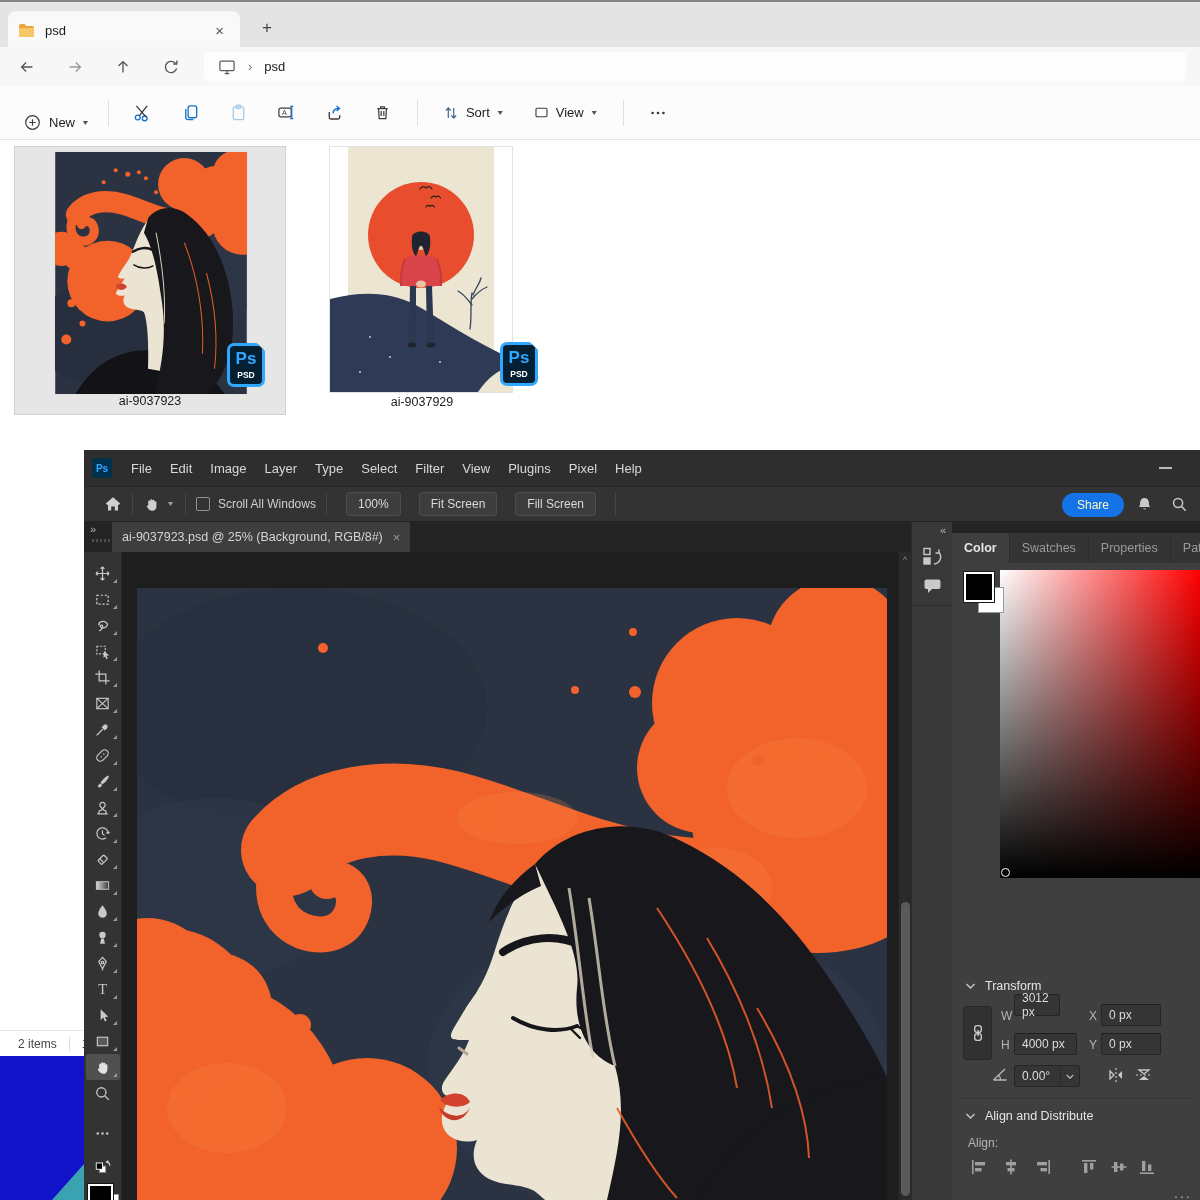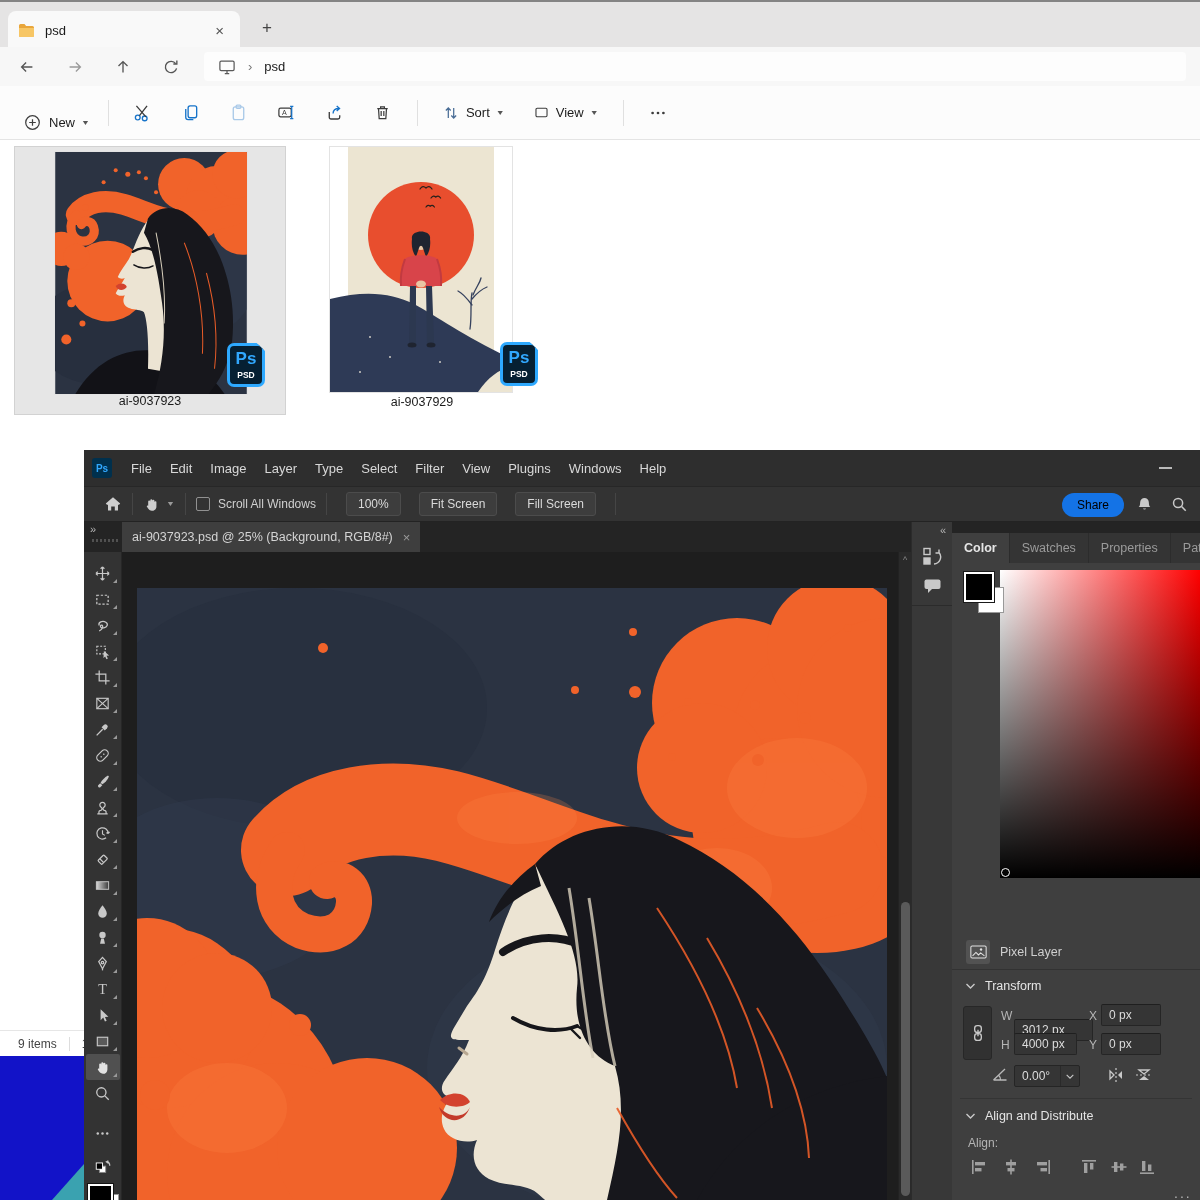--- a/index.html
+++ b/index.html
@@ -59,24 +59,24 @@
            display:flex;align-items:center;justify-content:center;margin:0 10px 0 8px;}
   .ps-menu{font-size:13px;color:#d8d8d8;padding:0 9px;}
   .ps-min{position:absolute;right:28px;top:17px;width:13px;height:2px;background:#b9b9b9;}
   .ps-optionsbar{left:0;top:36px;width:100%;height:36px;background:#333;border-top:1px solid #272727;
                  border-bottom:1px solid #232323;box-sizing:border-box;display:flex;align-items:center;}
   .ps-osep{width:1px;height:22px;background:#454545;margin:0 10px;}
   .ps-check{width:12px;height:12px;border:1px solid #919191;border-radius:2px;margin-right:8px;}
   .ps-check-label{font-size:12px;color:#cfcfcf;}
   .ps-btn{background:#3d3d3d;border:1px solid #4c4c4c;border-radius:3px;color:#dadada;font-size:12px;
           padding:4px 11px;margin:0 9px;}
-  .ps-share{position:absolute;right:76px;top:6px;background:#1473e6;color:#000000;font-size:12px;border-radius:13px;
+  .ps-share{position:absolute;right:76px;top:6px;background:#1473e6;color:#fef9c3;font-size:12px;border-radius:13px;
             padding:5px 15px;}
   .ps-tabstrip{left:0;top:72px;width:100%;height:30px;background:#242424;}
-  .ps-doctab{position:absolute;left:38px;top:0;height:30px;background:#3e3e3e;color:#d4d4d4;font-size:12.5px;
+  .ps-doctab{position:absolute;left:28px;top:0;height:30px;background:#3e3e3e;color:#d4d4d4;font-size:12.5px;
              display:flex;align-items:center;padding:0 10px;}
   .ps-doctab .x{color:#9a9a9a;font-size:13px;margin-left:10px;}
   .ps-colexp{position:absolute;left:6px;top:1px;color:#b5b5b5;font-size:11px;letter-spacing:-1px;}
   .ps-grip{position:absolute;left:8px;top:17px;width:26px;height:3px;
            background:repeating-linear-gradient(90deg,#515151 0 2px,transparent 2px 4px);}
   .ps-toolbar{left:0;top:102px;width:38px;bottom:0;background:#333;border-right:1px solid #272727;
               box-sizing:border-box;display:flex;flex-direction:column;align-items:center;padding-top:8px;}
   .tool{width:34px;height:26px;display:flex;align-items:center;justify-content:center;position:relative;flex:0 0 auto;}
   .tool.sel{background:#505050;border-radius:2px;}
   .tool .fly{position:absolute;right:3px;bottom:3px;width:0;height:0;border-left:4px solid transparent;border-bottom:4px solid #9a9a9a;}
@@ -326,42 +326,42 @@
       </svg>
     </div>
     <div class="psd-badge" style="left:200px;top:196px;">
       <span class="ps">Ps</span>
       <span class="psd">PSD</span>
     </div>
     <div class="file-label">ai-9037929</div>
   </div>
 
   <div class="abs ex-statusbar">
-    <span class="status-text">9 items</span>
+    <span class="status-text">2 items</span>
     <span class="status-sep"></span>
     <span class="status-text" style="margin-left:0">1</span>
   </div>
 </div>
 
 <div class="abs desktop-teal"></div>
 
 <div class="abs ps-window">
 
   <div class="abs ps-titlebar">
     <div class="ps-logo">Ps</div>
     <span class="ps-menu">File</span>
     <span class="ps-menu">Edit</span>
     <span class="ps-menu">Image</span>
     <span class="ps-menu">Layer</span>
     <span class="ps-menu">Type</span>
     <span class="ps-menu">Select</span>
     <span class="ps-menu">Filter</span>
     <span class="ps-menu">View</span>
     <span class="ps-menu">Plugins</span>
-    <span class="ps-menu">Windows</span>
+    <span class="ps-menu">Pixel</span>
     <span class="ps-menu">Help</span>
     <div class="ps-min"></div>
   </div>
 
   <div class="abs ps-optionsbar">
     <span style="margin-left:20px">
       <svg width="18" height="18" viewBox="0 0 18 18" fill="#cfcfcf">
           <path d="M9 2.2 L16.2 8.6 L14.8 10 L14 9.4 V15.5 H10.8 V11.5 H7.2 V15.5 H4 V9.4 L3.2 10 L1.8 8.6 Z"></path>
         </svg>
     </span>
@@ -683,45 +683,35 @@
       <div class="ptab">Patterns</div>
     </div>
     <div class="color-body">
       <div class="bgswatch"></div>
       <div class="fgswatch"></div>
       <div class="satfield">
         <div class="satmark"></div>
       </div>
     </div>
     <div class="props-body">
-      <div class="pixelrow">
-        <div class="pixelicon">
-          <svg width="17" height="14" viewBox="0 0 20 16" fill="none" stroke="#e2e2e2" stroke-width="1.2">
-              <rect x="1" y="1" width="18" height="14" rx="1.5"></rect>
-              <path d="M3 12.5 l4 -4 3 3 2.5 -2.5 4.5 3.5" fill="none"></path>
-              <circle cx="13" cy="5" r="1.4" fill="#e2e2e2" stroke="none"></circle>
-            </svg>
-        </div>
-        <span class="pixeltext">Pixel Layer</span>
-      </div>
       <div class="sechead" style="left:14px;top:74px">
         <svg width="9" height="6" viewBox="0 0 9 6">
             <path d="M0.5 1 L4.5 5 L8.5 1" fill="none" stroke="#c9c9c9" stroke-width="1.4"></path>
           </svg>
         <span>Transform</span>
       </div>
       <div class="linkbox">
         <svg width="12" height="18" viewBox="0 0 18 26" fill="none" stroke="#c9c9c9" stroke-width="2">
             <rect x="4" y="2" width="10" height="10" rx="4"></rect>
             <rect x="4" y="14" width="10" height="10" rx="4"></rect>
             <path d="M9 8 v10"></path>
           </svg>
       </div>
       <div class="flabel" style="left:49px;top:104px">W</div>
-      <div class="finput" style="left:62px;top:114px;width:79px">3012 px</div>
+      <div class="finput" style="left:62px;top:89px;width:46px">3012 px</div>
       <div class="flabel" style="left:137px;top:104px">X</div>
       <div class="finput" style="left:149px;top:99px;width:60px">0 px</div>
       <div class="flabel" style="left:49px;top:133px">H</div>
       <div class="finput" style="left:62px;top:128px;width:63px">4000 px</div>
       <div class="flabel" style="left:137px;top:133px">Y</div>
       <div class="finput" style="left:149px;top:128px;width:60px">0 px</div>
       <span class="abs" style="left:40px;top:162px">
         <svg width="16" height="15" viewBox="0 0 16 15" fill="none" stroke="#b9b9b9" stroke-width="1.3">
             <path d="M1.5 13 L13 2 M1.5 13 H14.5 M8.5 13 a7 7 0 0 0 -2 -5"></path>
           </svg>

